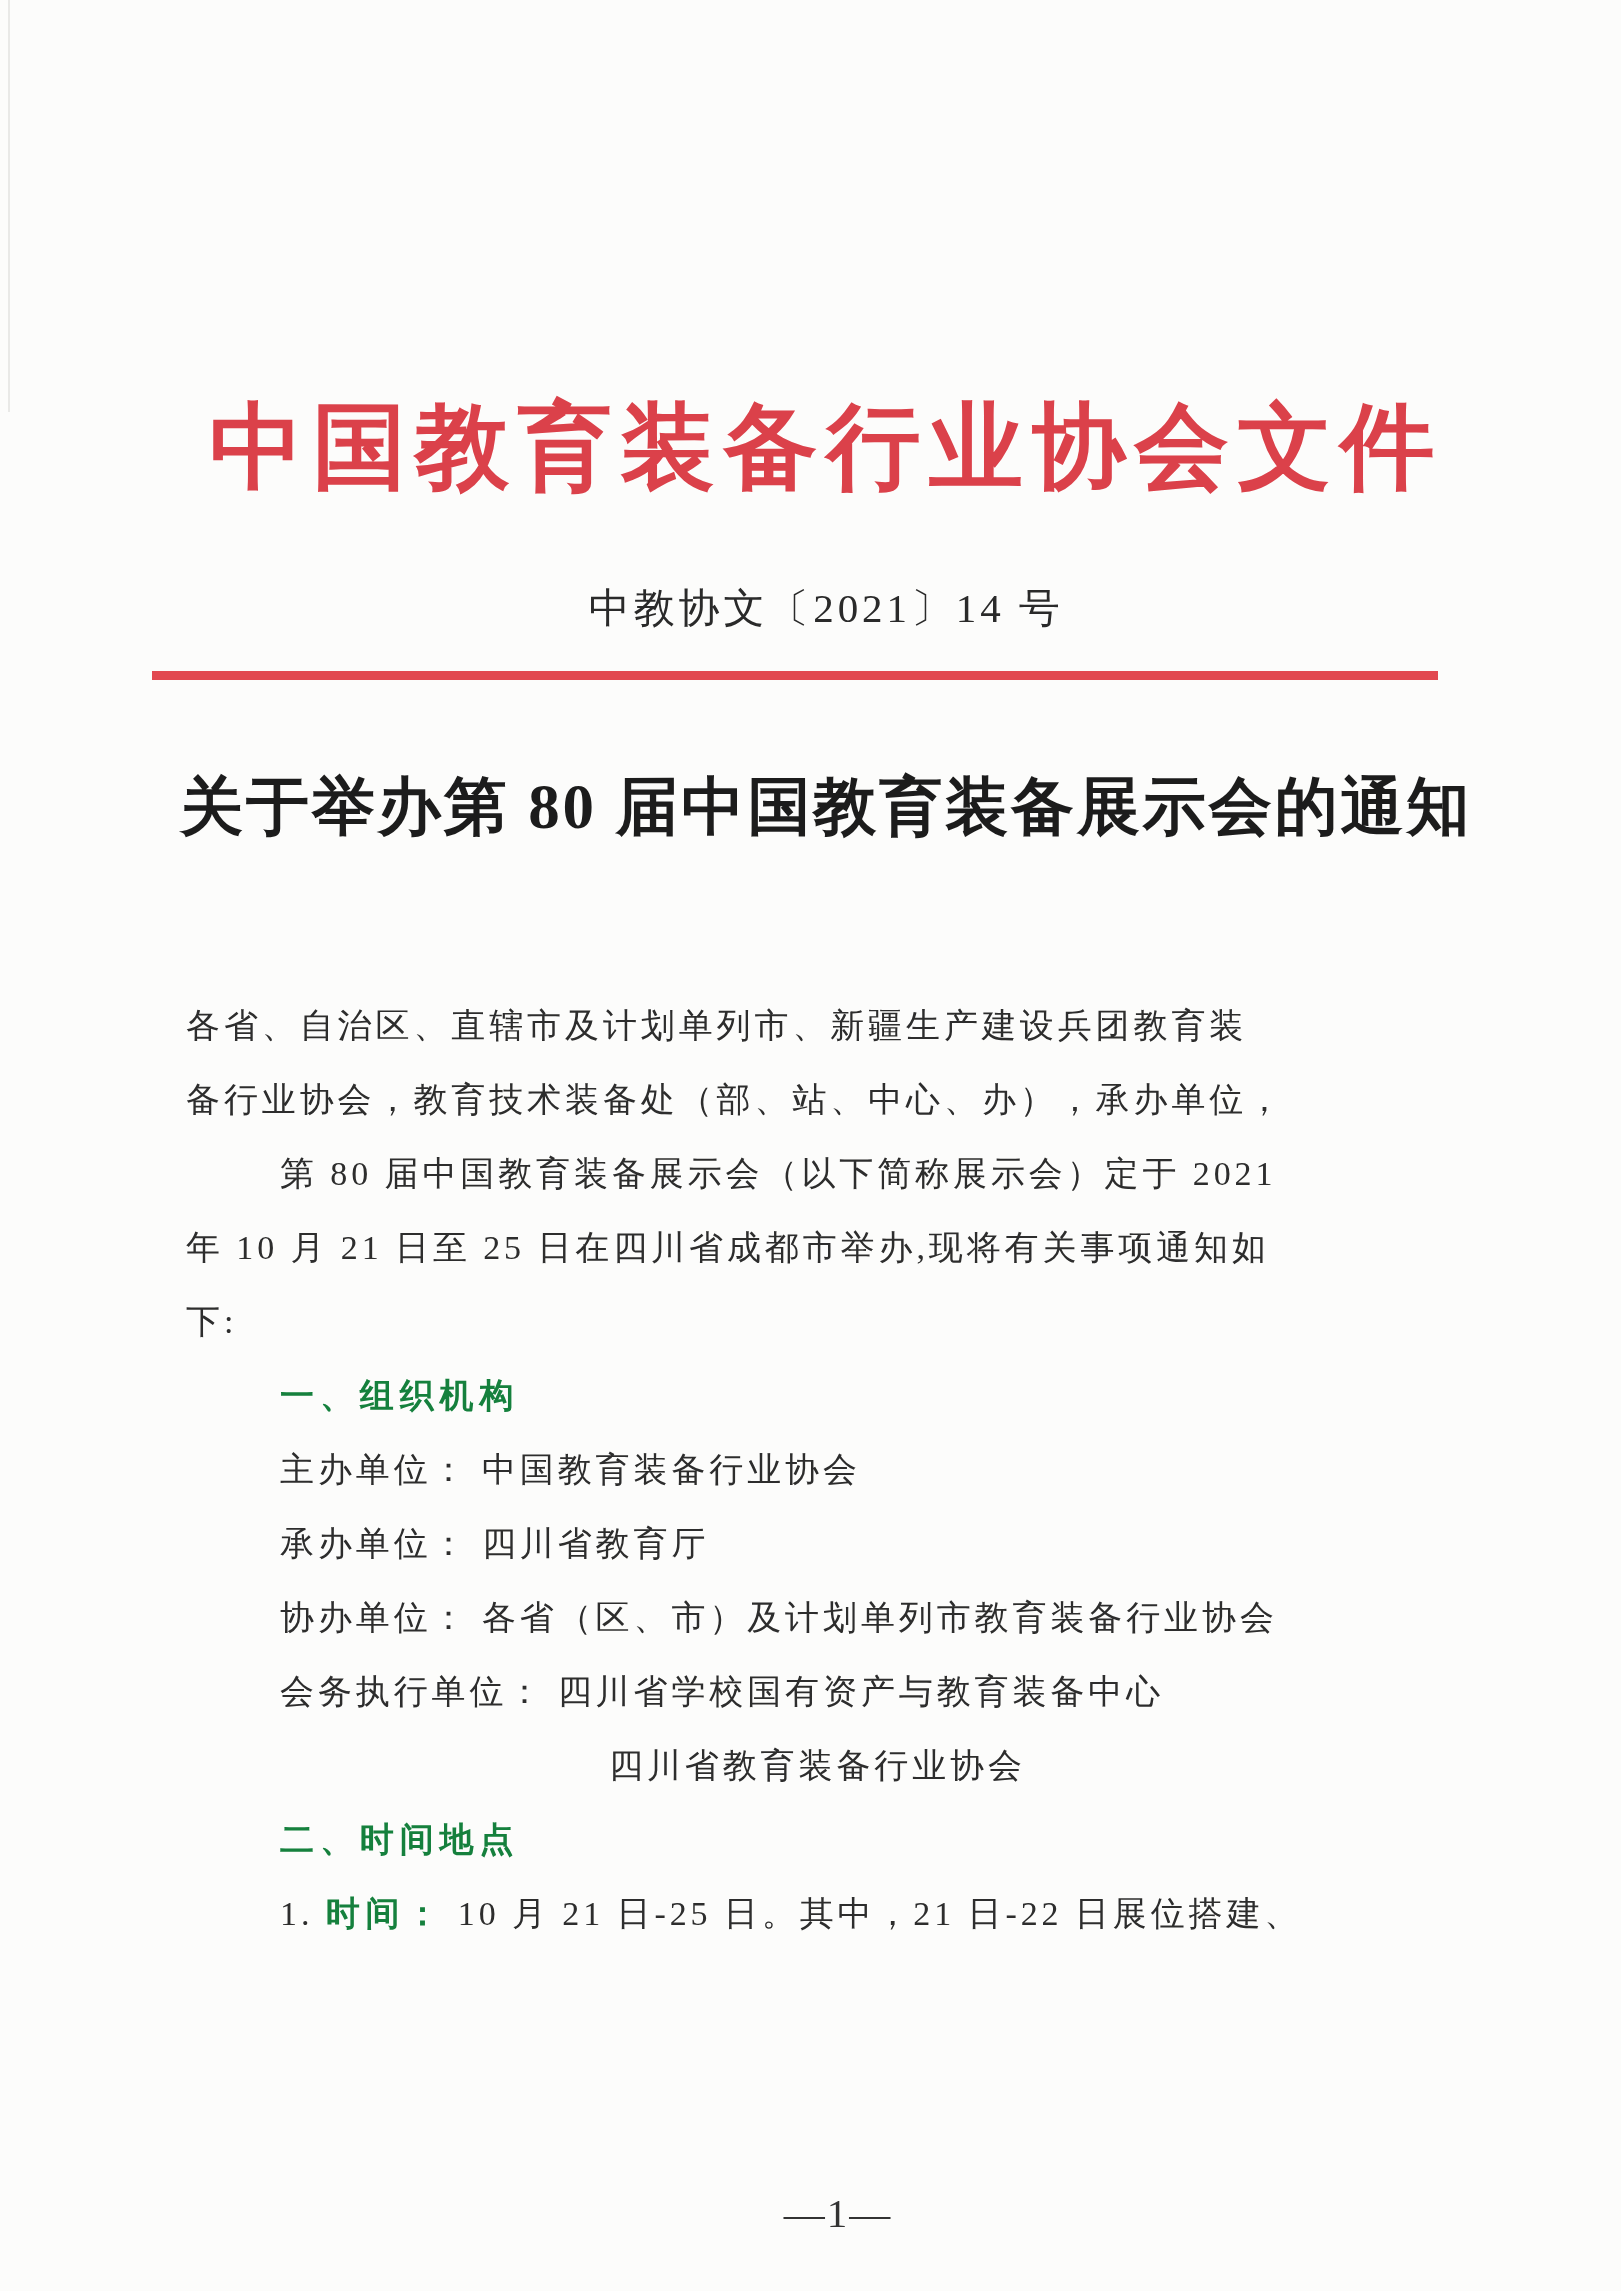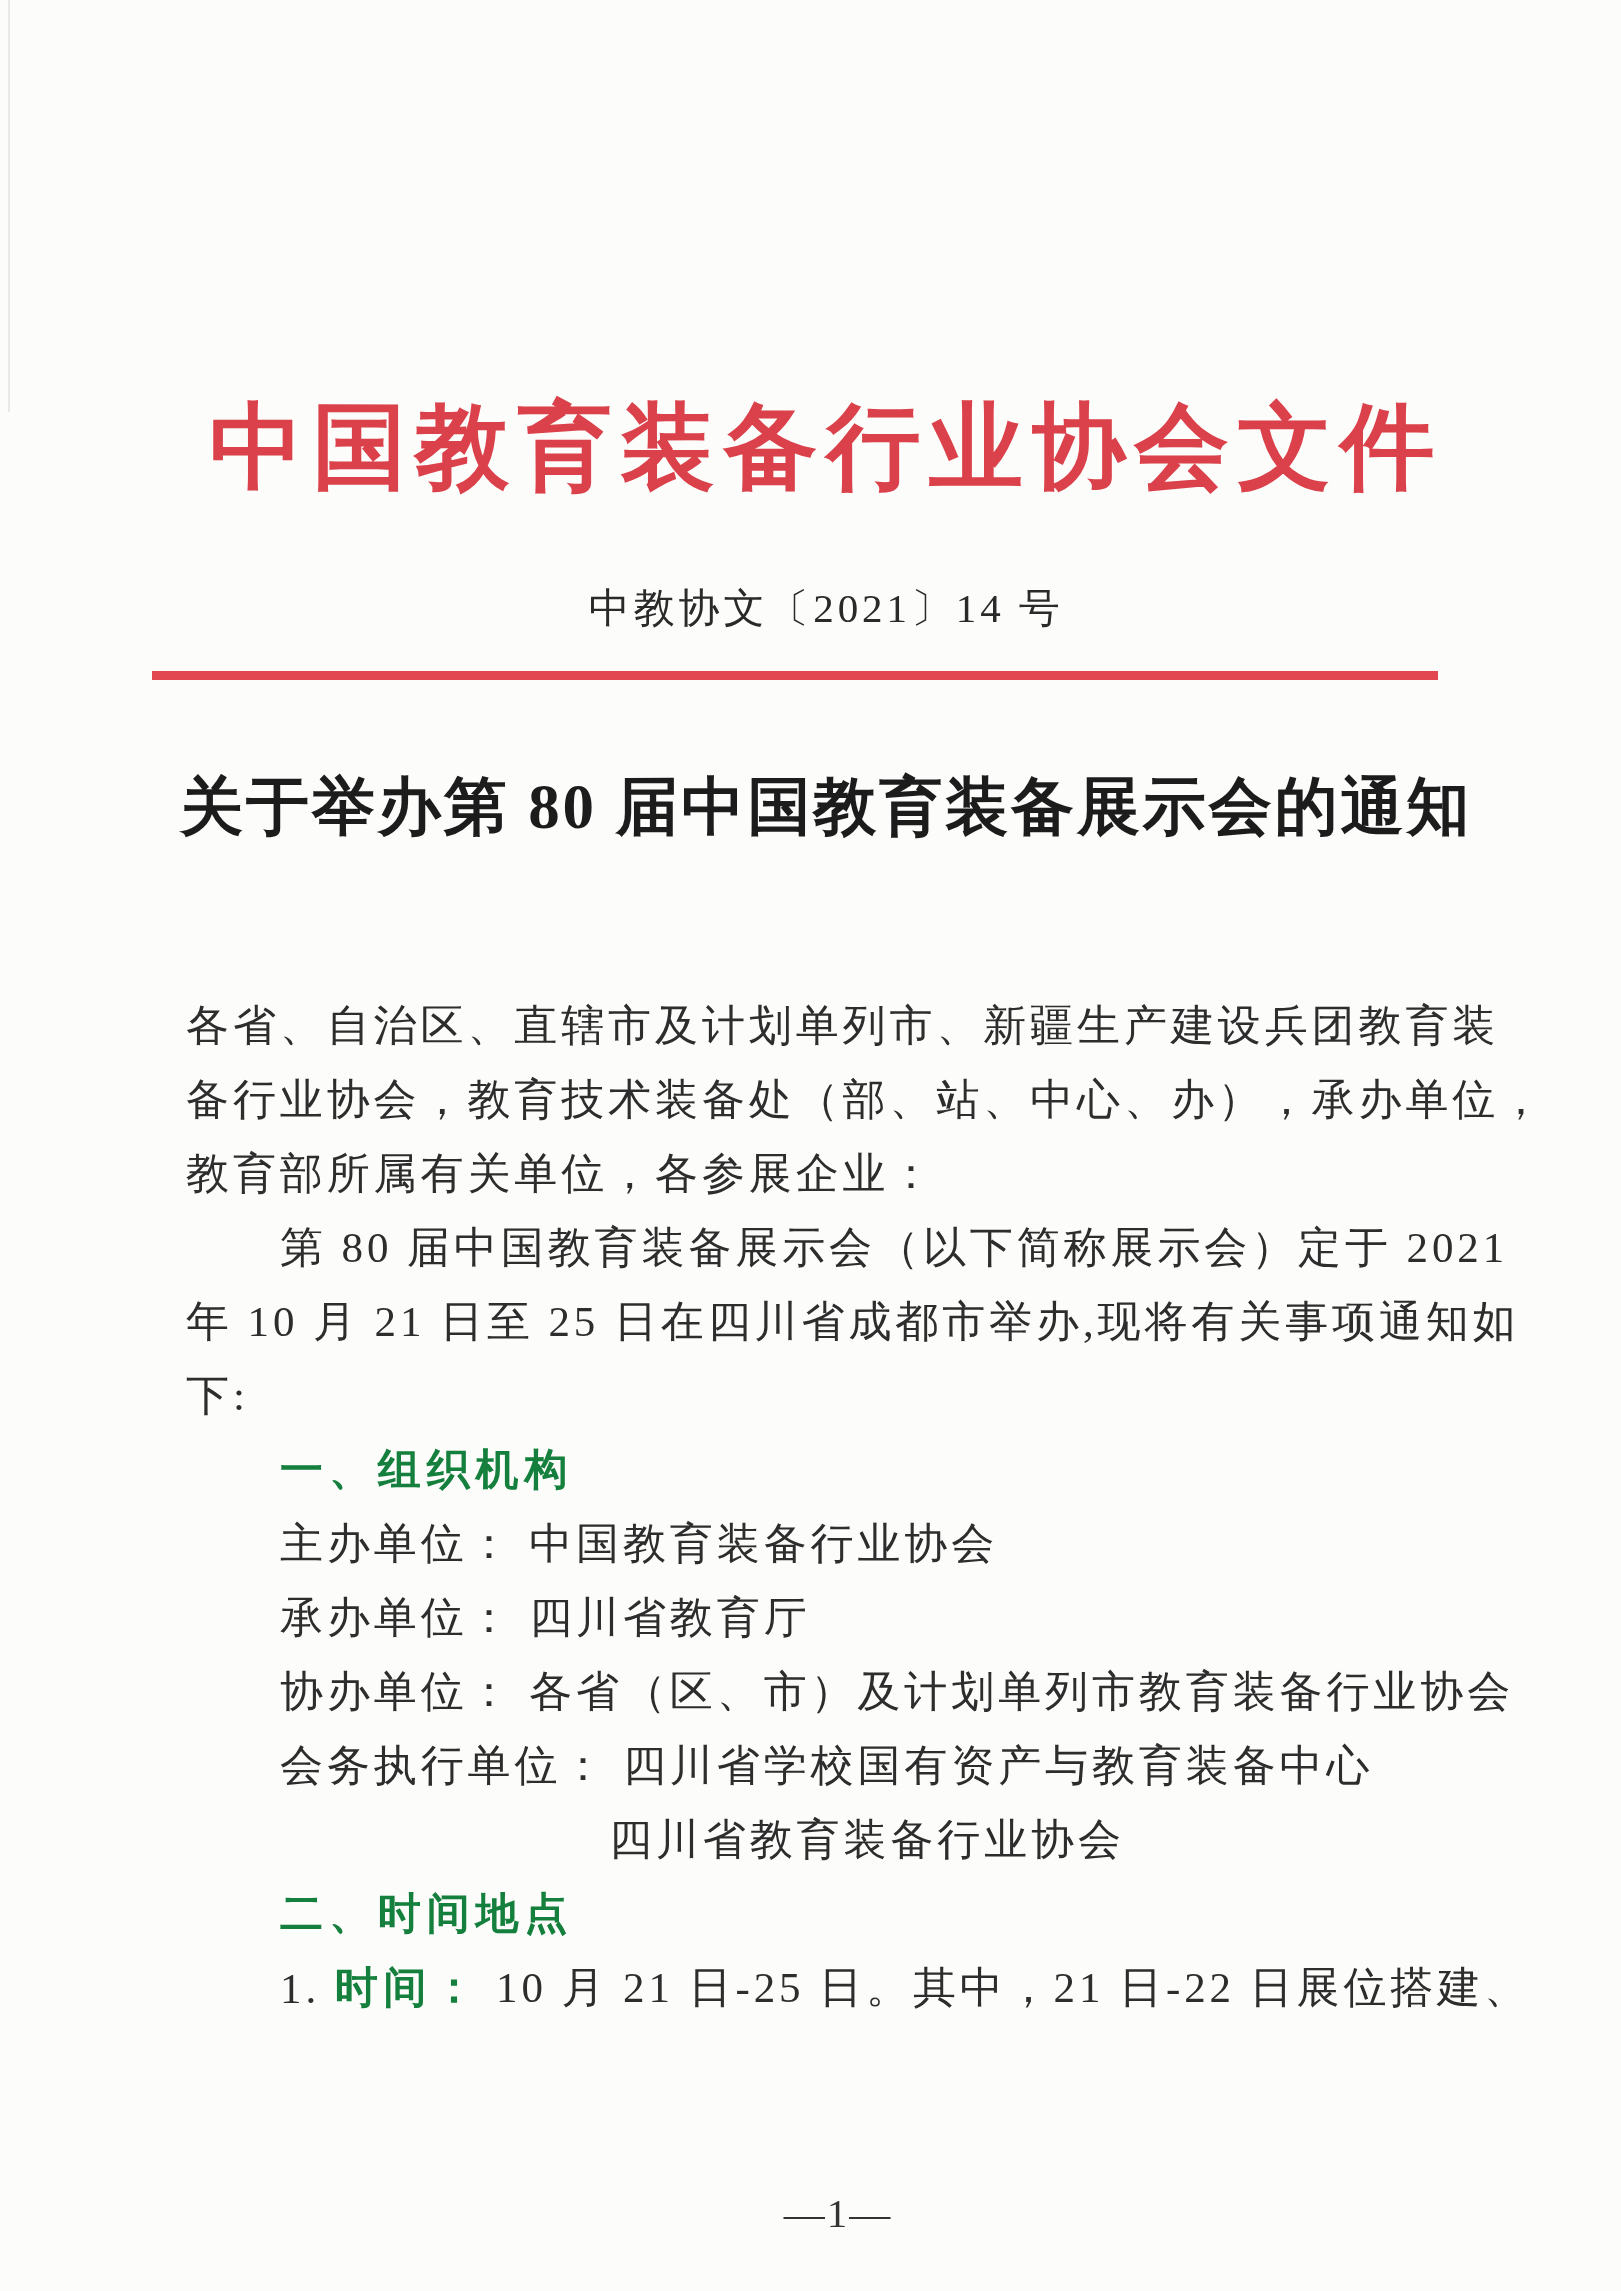--- a/index.html
+++ b/index.html
@@ -41,21 +41,21 @@
   }
   .doc-title{
     position:absolute;top:765px;left:0;width:1621px;
     transform:translateX(15.7px);
     text-align:center;color:var(--heading_ink);
     font-size:63px;font-weight:bold;letter-spacing:2.9px;line-height:84px;
     white-space:nowrap;
   }
   .body-block{
     position:absolute;top:989px;left:186px;width:1304px;
-    font-size:43px;letter-spacing:3.9px;color:var(--ink);
+    font-size:34px;letter-spacing:3.9px;color:var(--ink);
   }
   .bline{
     height:74px;display:flex;align-items:center;
     white-space:pre;
   }
   .ind2{padding-left:94px;}
   .ind-gov{padding-left:329px;}
   .ind-assoc{padding-left:423px;}
   .hei{
     font-family:"Liberation Sans","DejaVu Sans",sans-serif;
@@ -77,21 +77,20 @@
 
   <div class="doc-number">中教协文〔2021〕14 号</div>
 
   <div class="red-rule"></div>
 
   <div class="doc-title">关于举办第 80 届中国教育装备展示会的通知</div>
 
   <div class="body-block">
     <div class="bline">各省、自治区、直辖市及计划单列市、新疆生产建设兵团教育装</div>
     <div class="bline">备行业协会，教育技术装备处（部、站、中心、办），承办单位，</div>
-    <div class="bline">教育部所属有关单位，各参展企业：</div>
     <div class="bline ind2">第 80 届中国教育装备展示会（以下简称展示会）定于 2021</div>
     <div class="bline">年 10 月 21 日至 25 日在四川省成都市举办,现将有关事项通知如</div>
     <div class="bline">下:</div>
     <div class="bline ind2 hei">一、组织机构</div>
     <div class="bline ind2">主办单位： 中国教育装备行业协会</div>
     <div class="bline ind2">承办单位： 四川省教育厅</div>
     <div class="bline ind2">协办单位： 各省（区、市）及计划单列市教育装备行业协会</div>
     <div class="bline ind2">会务执行单位： 四川省学校国有资产与教育装备中心</div>
     <div class="bline ind-assoc">四川省教育装备行业协会</div>
     <div class="bline ind2 hei">二、时间地点</div>

